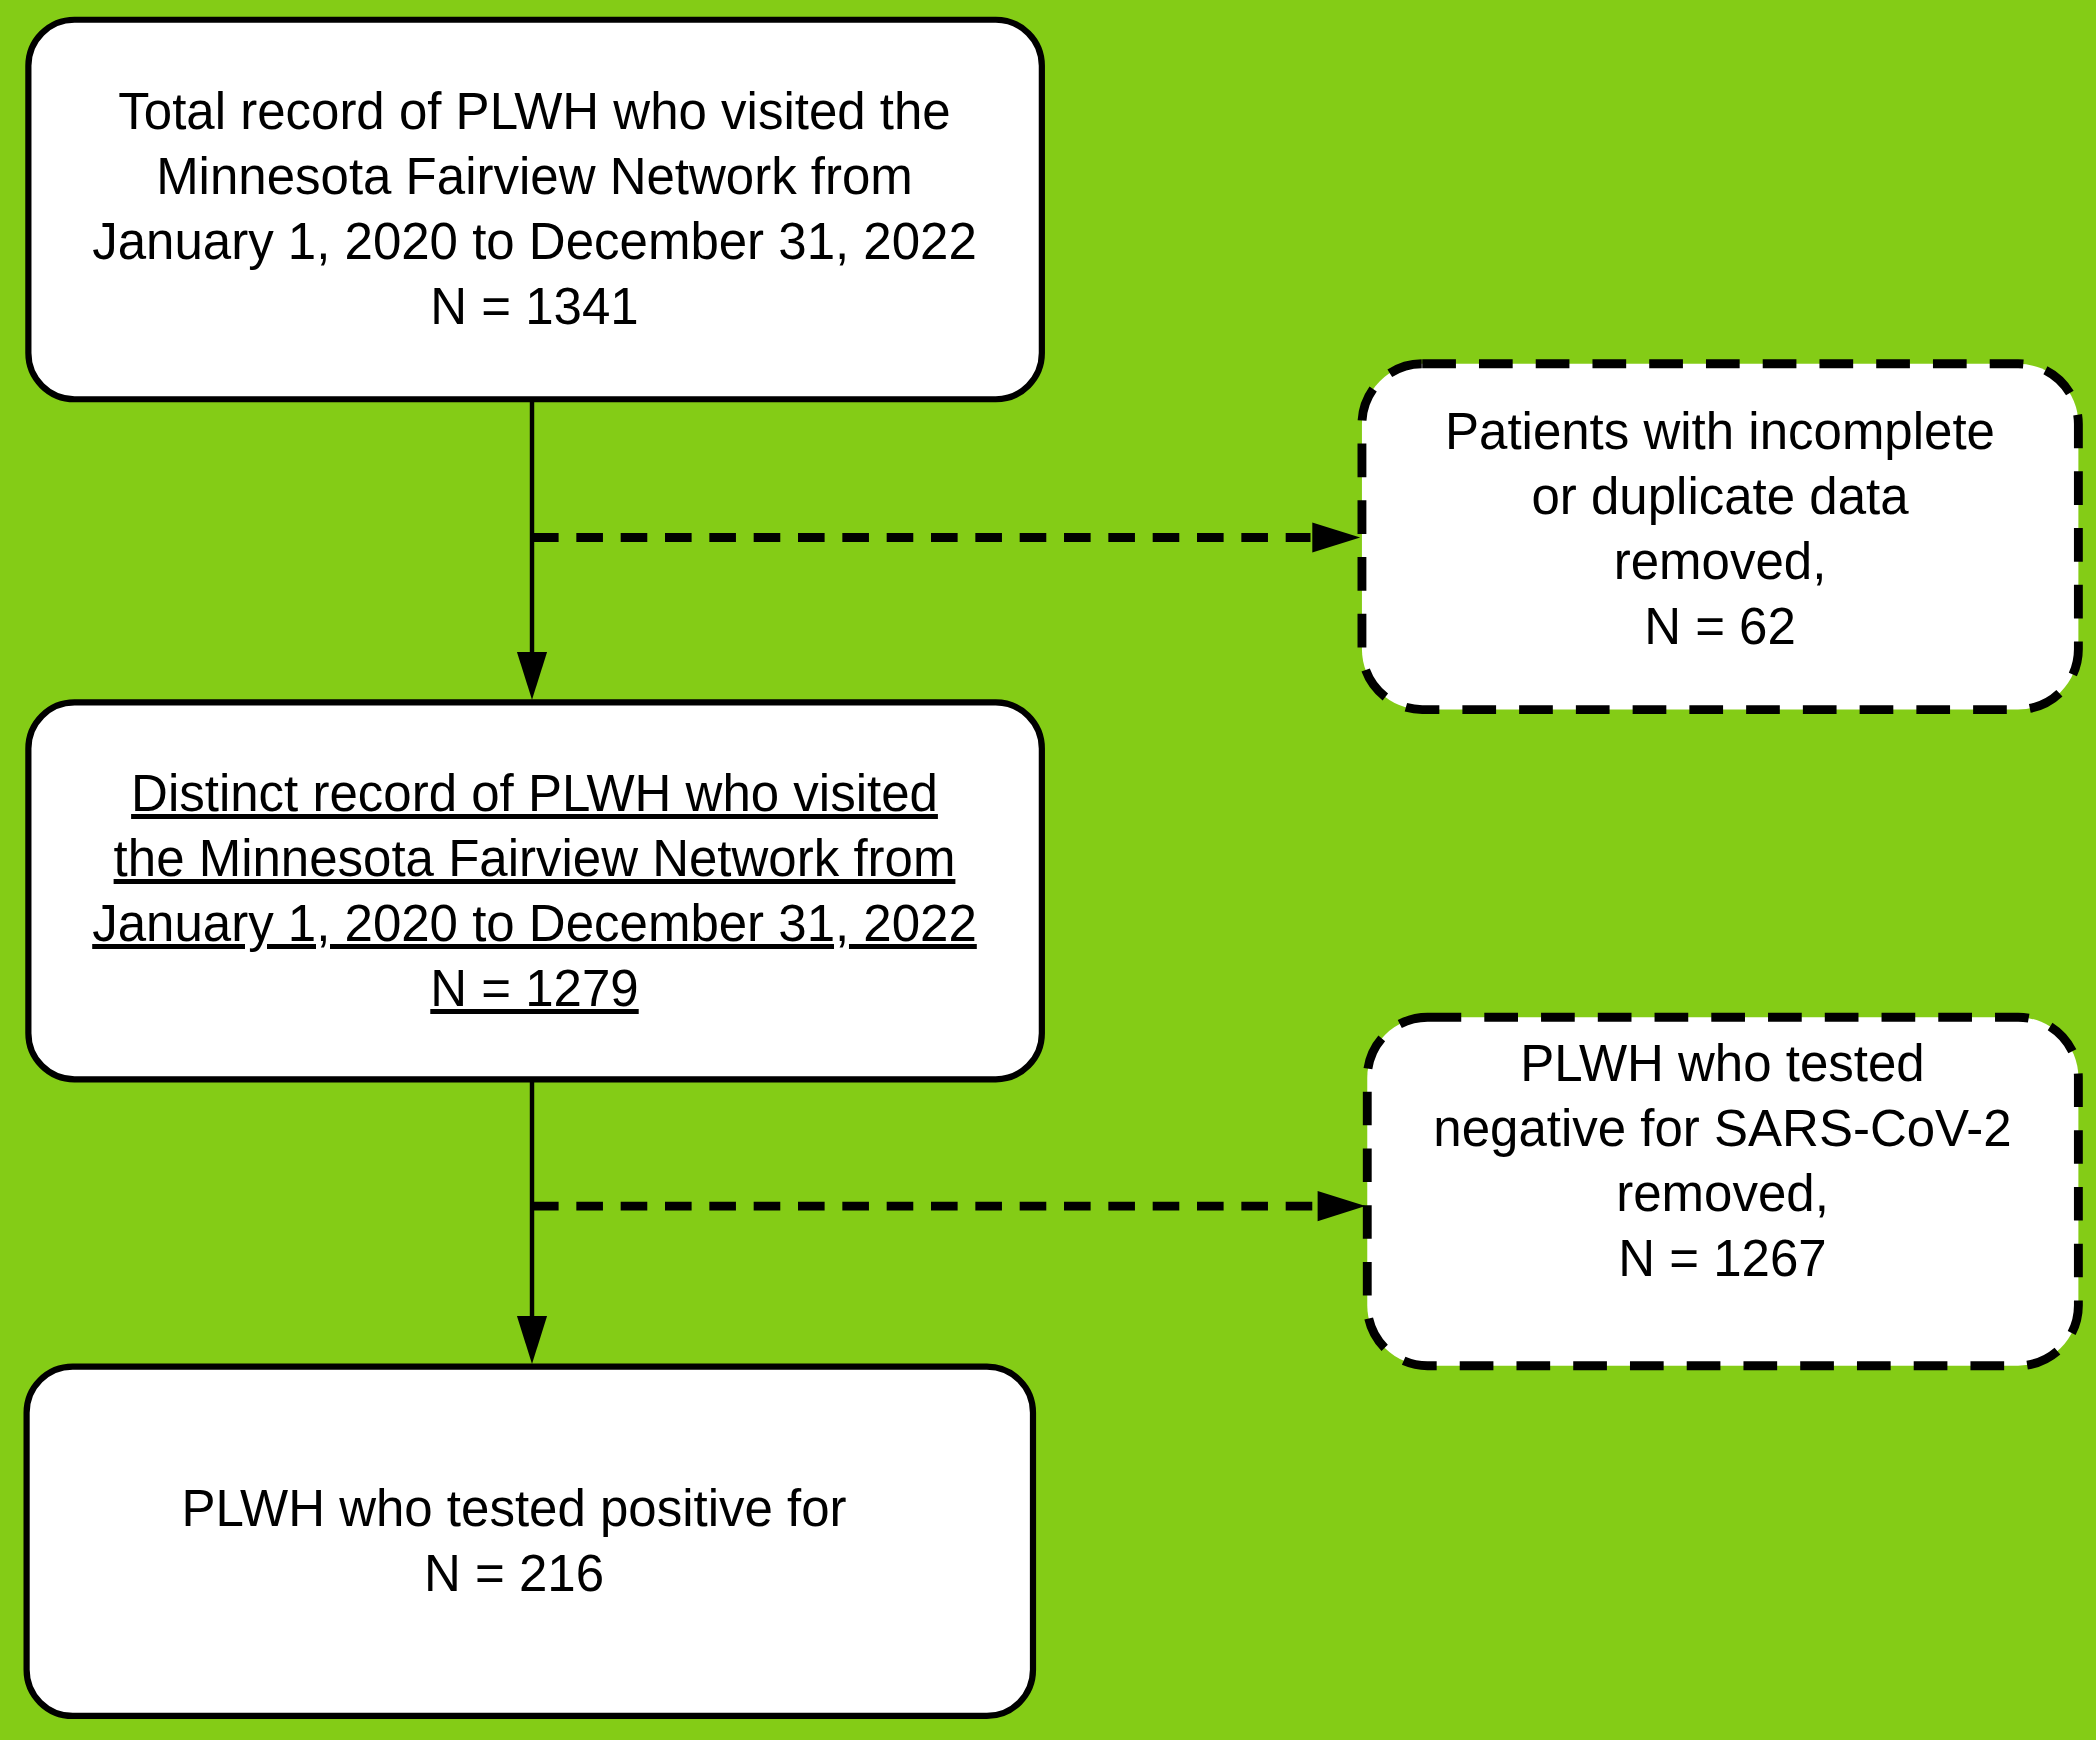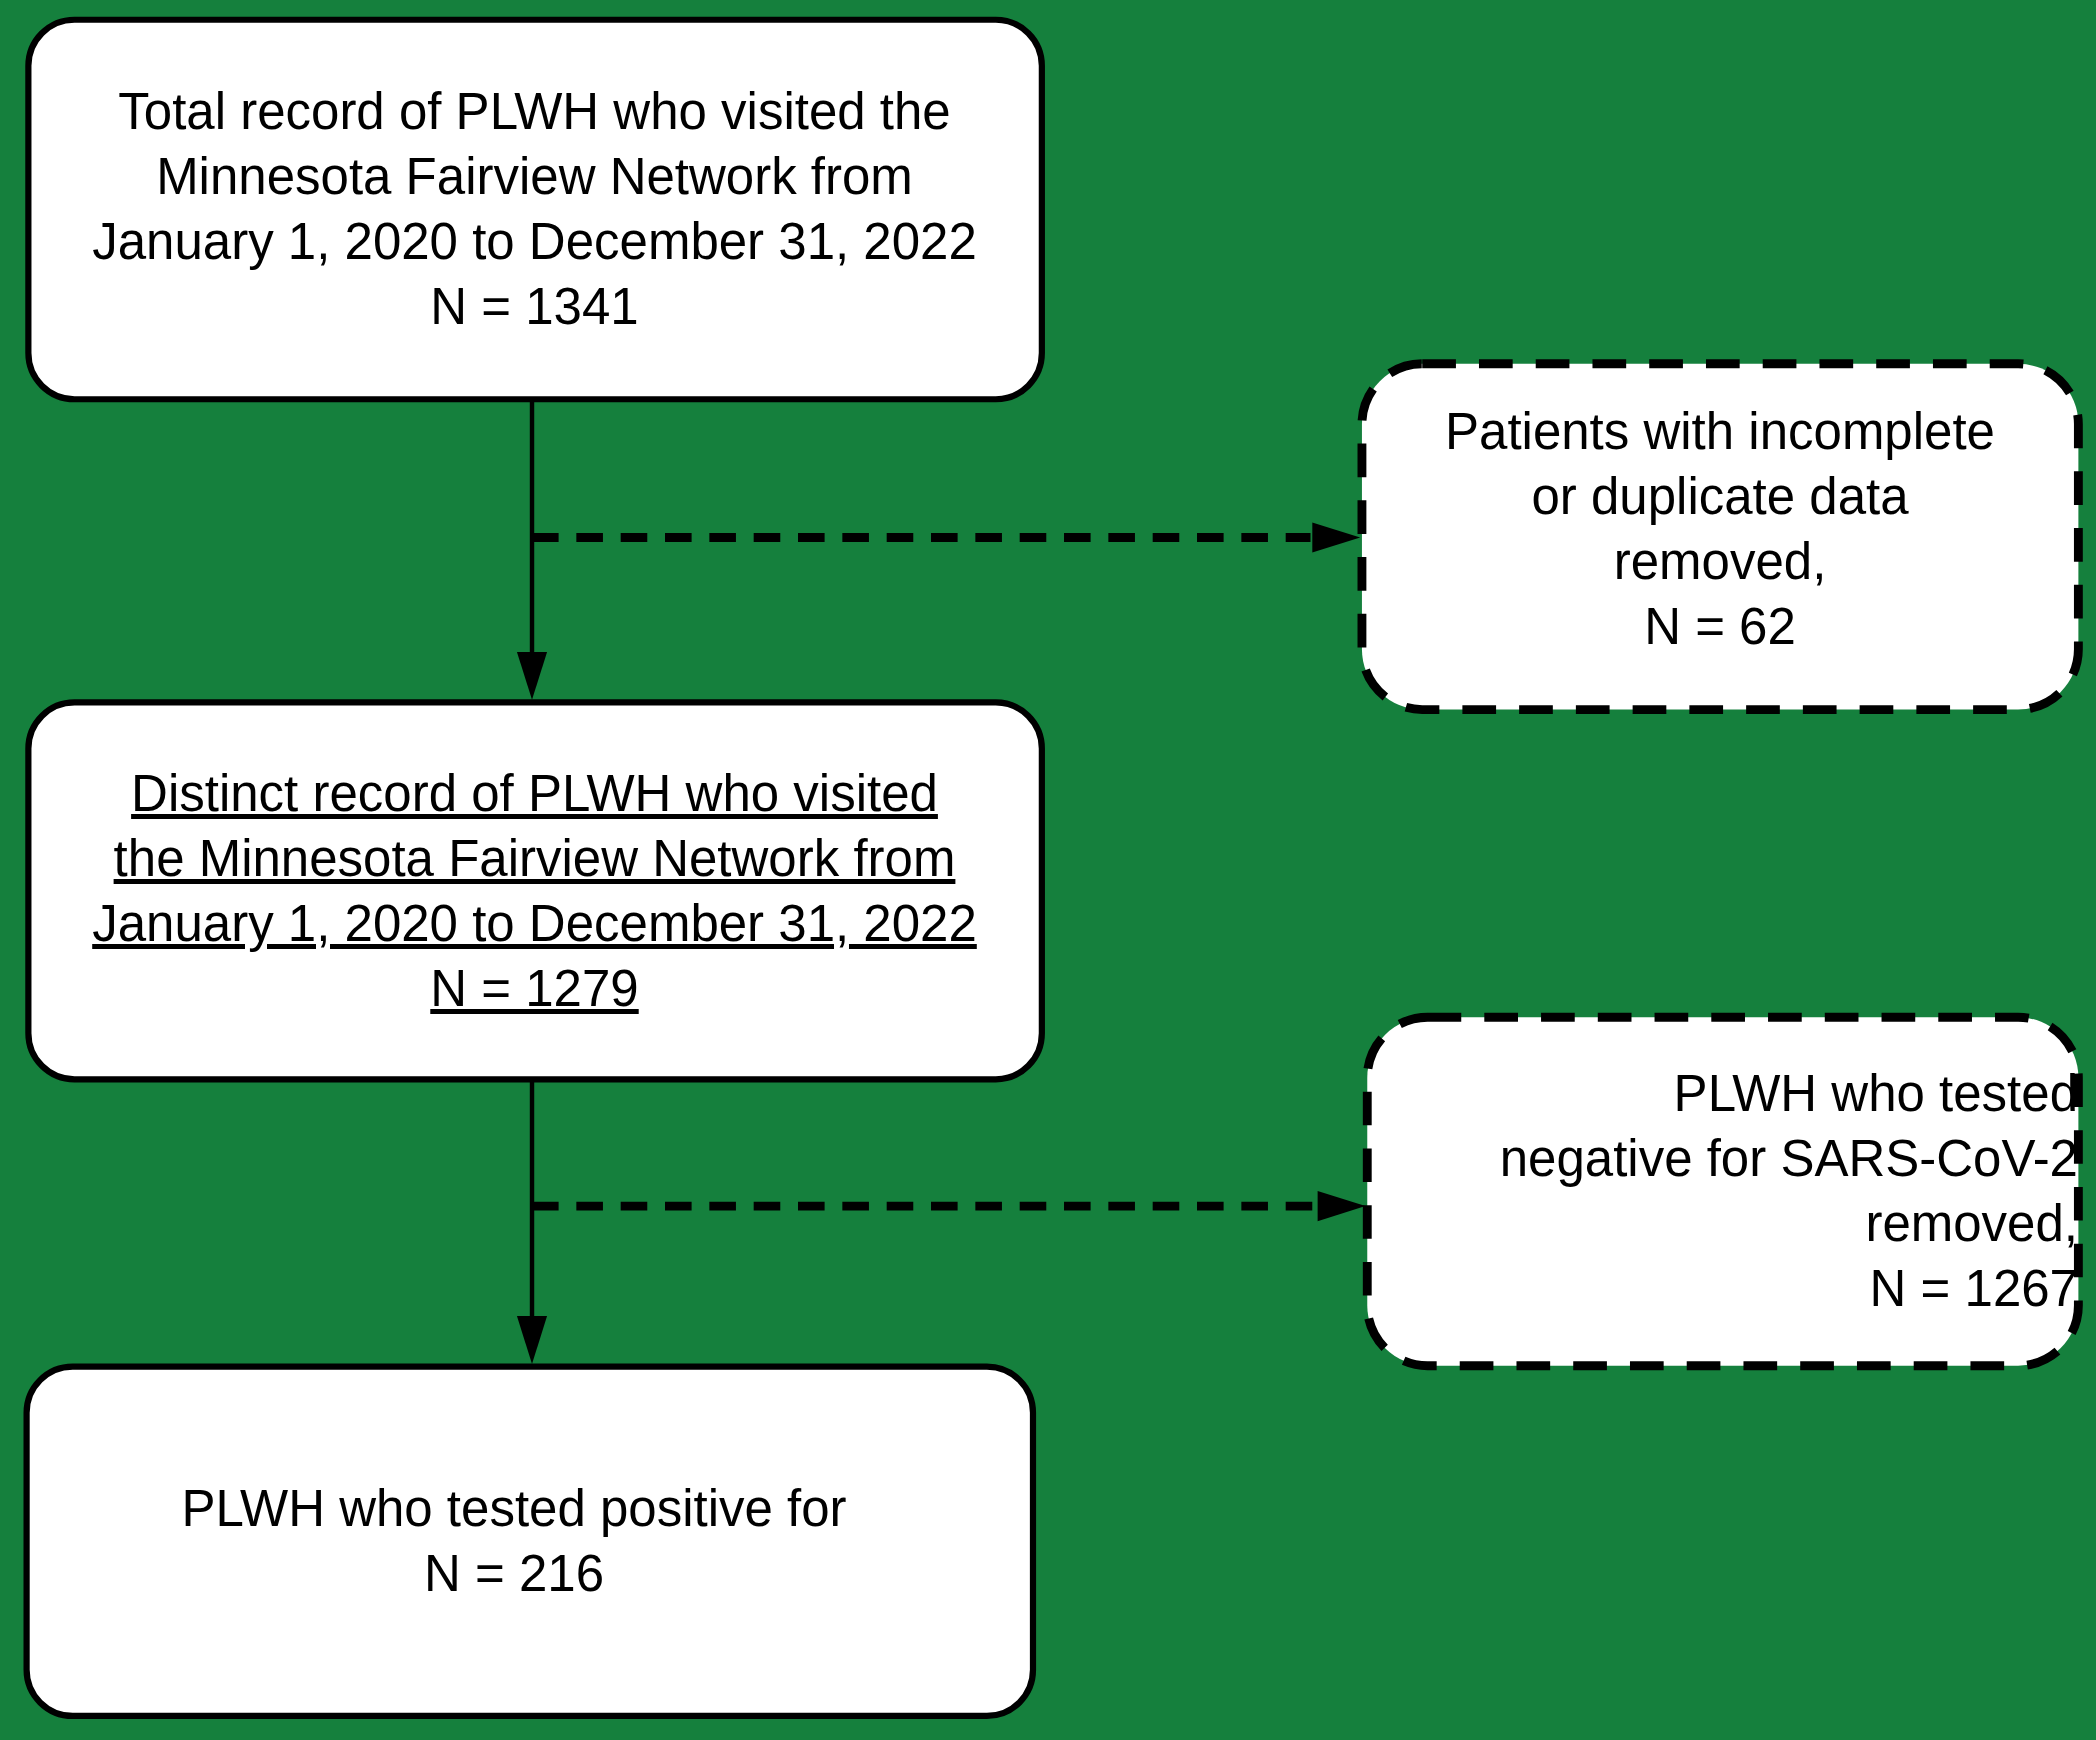--- a/index.html
+++ b/index.html
@@ -4,21 +4,21 @@
 <style>
   html, body {
     margin: 0;
     padding: 0;
     background: #ffffff;
   }
   .canvas {
     position: relative;
     width: 2097px;
     height: 1741px;
-    background: #15803d;
+    background: #84cc16;
     font-family: "Liberation Sans", sans-serif;
     color: #000000;
     overflow: hidden;
   }
   .shapes {
     position: absolute;
     left: 0;
     top: 0;
     width: 2097px;
     height: 1741px;
@@ -37,21 +37,21 @@
   .node-text span {
     display: block;
     white-space: nowrap;
   }
   
   .t-total    { left: 28px;   top: 19.5px;   width: 1013px; height: 379px; }
   .t-distinct { left: 28px;   top: 702px;  width: 1013px; height: 377px; text-decoration: underline; }
   .t-included { left: 11px;   top: 1366px; width: 1006px; height: 349px; }
   
   .t-excl1    { left: 1362px; top: 356px;  width: 716px;  height: 346px; }
-  .t-excl2    { left: 1367px; top: 1017px; width: 711px;  height: 348px; align-items: flex-end; }
+  .t-excl2    { left: 1367px; top: 987px; width: 711px;  height: 348px; }
 </style>
 </head>
 <body>
 
 <div class="canvas">
 
   <svg class="shapes" viewBox="0 0 2365 1963" xmlns="http://www.w3.org/2000/svg">
 
     <rect x="32" y="22" width="1143" height="428" rx="52" ry="52" fill="#ffffff" stroke="#000000" stroke-width="7"></rect>
     <rect x="32" y="792" width="1143" height="425" rx="52" ry="52" fill="#ffffff" stroke="#000000" stroke-width="7"></rect>

